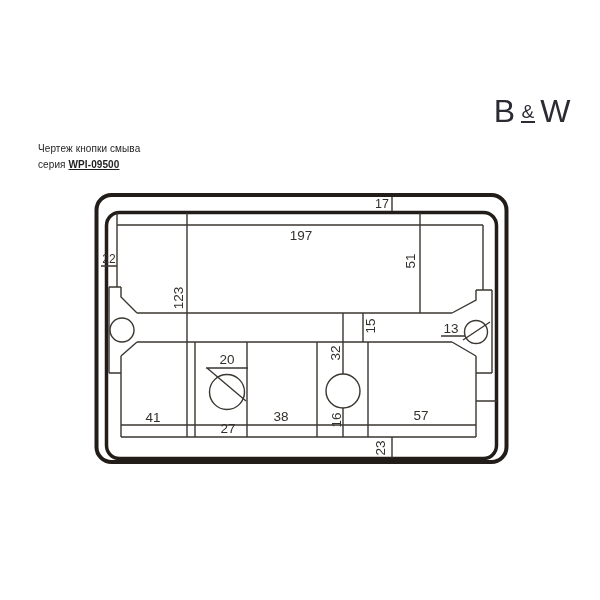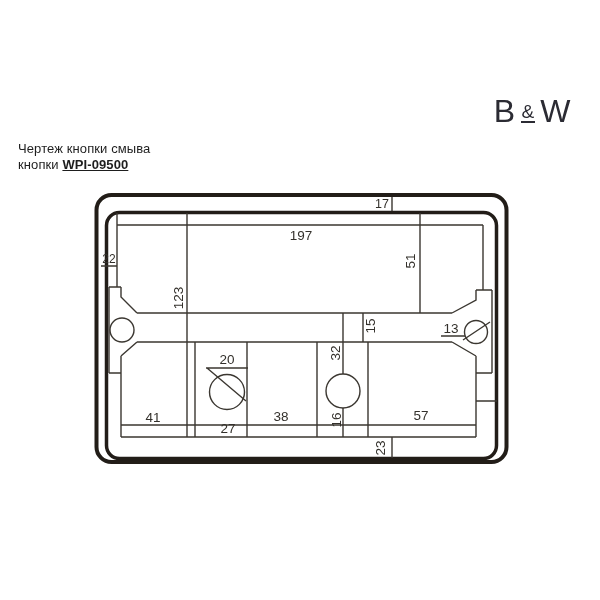--- a/index.html
+++ b/index.html
@@ -1,21 +1,21 @@
 <!DOCTYPE html>
 <html><head>
 <meta charset="utf-8">
 <style>
   html,body{margin:0;padding:0;background:#ffffff;}
   .canvas{
     position:relative;width:600px;height:600px;background:#ffffff;
     font-family:"Liberation Sans",sans-serif;overflow:hidden;
   }
   .title-block{
-    position:absolute;left:18px;top:141px;font-size:13px;line-height:16px;
+    position:absolute;left:38px;top:141px;font-size:10px;line-height:16px;
     color:#1e1e1e;letter-spacing:.1px;
   }
   .title-block b{font-weight:bold;text-decoration:underline;}
   .logo{
     position:absolute;top:99px;right:29px;display:flex;align-items:flex-end;
     color:#2b2b33;
   }
   .logo .cap{font-size:32px;line-height:25px;letter-spacing:.5px;}
   .logo .amp{
     font-size:19px;line-height:14px;border-bottom:2px solid #2b2b33;
@@ -24,21 +24,21 @@
   svg.drawing{position:absolute;left:0;top:0;}
   svg text{font-family:"Liberation Sans",sans-serif;}
 </style>
 </head>
 <body>
 
 <div class="canvas">
 
   <div class="title-block">
     <div>Чертеж кнопки смыва</div>
-    <div><span>кнопки </span><b>WPI-09500</b></div>
+    <div><span>серия </span><b>WPI-09500</b></div>
   </div>
 
   <div class="logo">
     <span class="cap">B</span>
     <span class="amp">&amp;</span>
     <span class="cap">W</span>
   </div>
 
   <svg class="drawing" width="600" height="600" viewBox="0 0 600 600">
 

